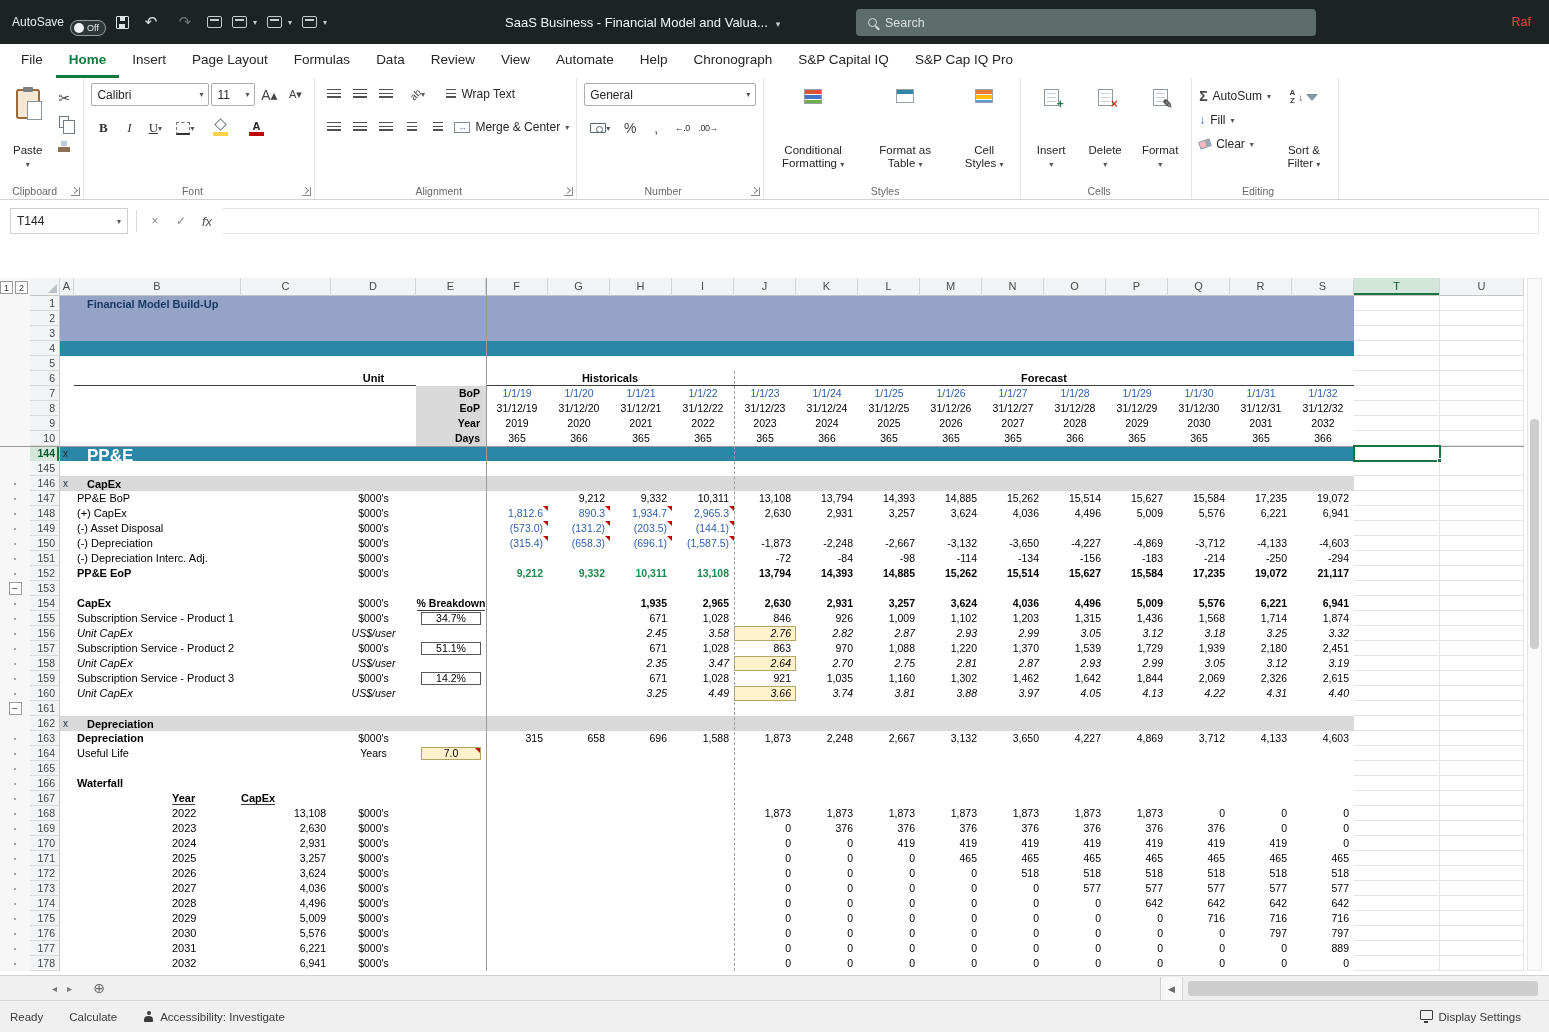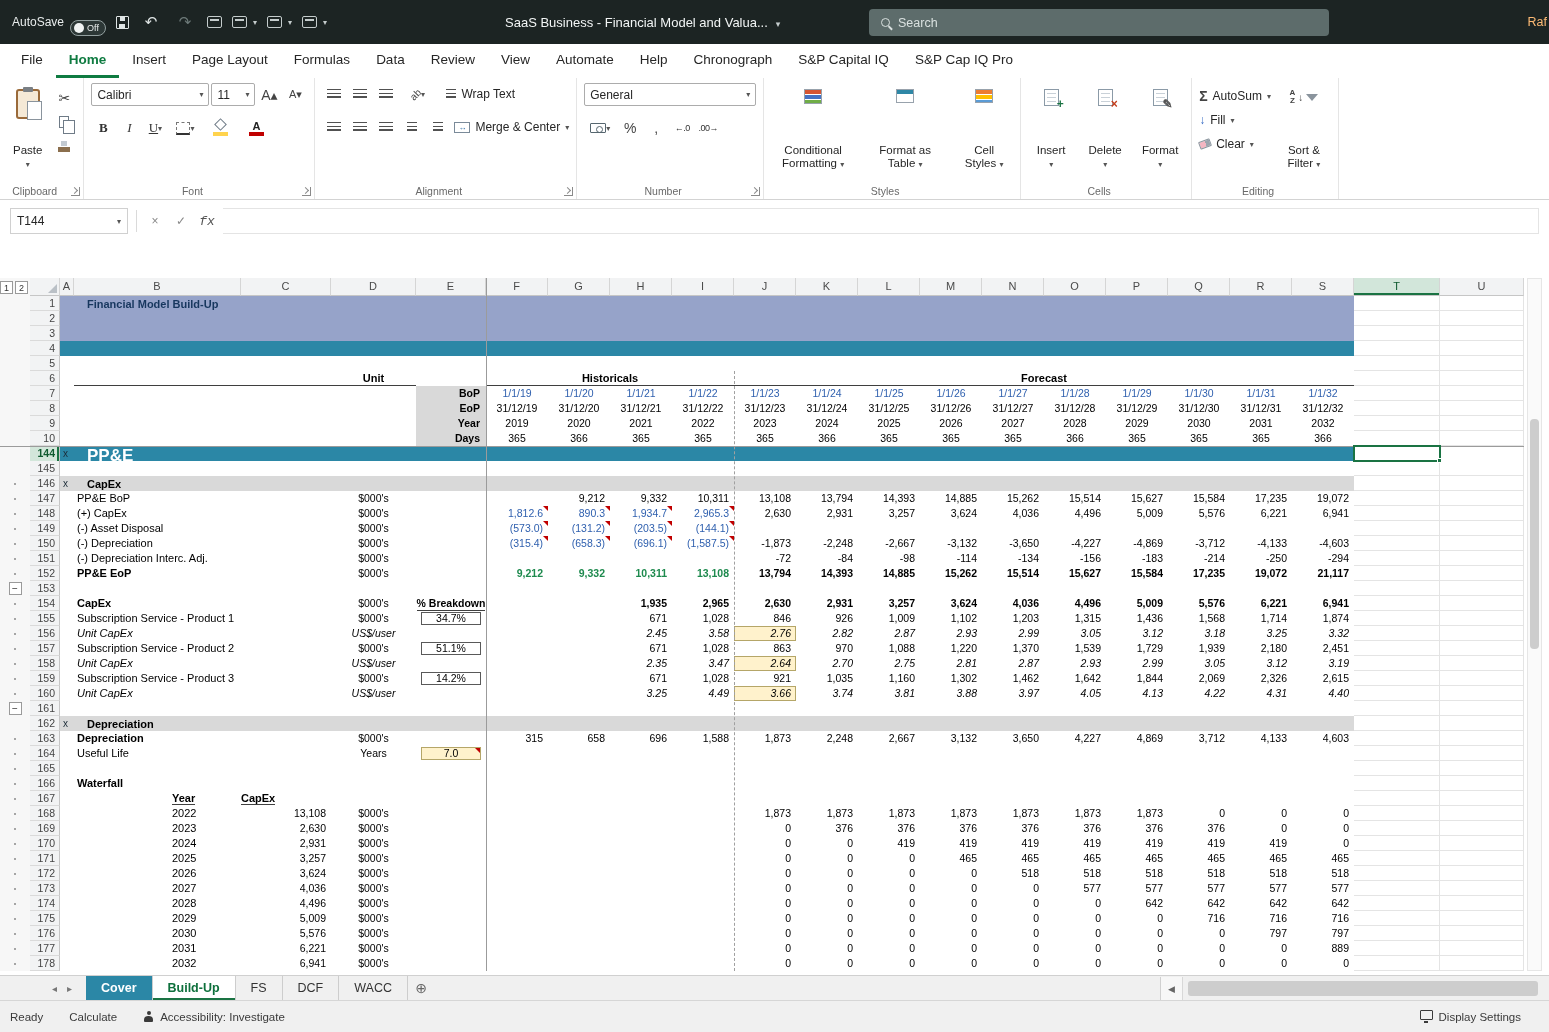--- a/index.html
+++ b/index.html
@@ -17,24 +17,24 @@
   .tb-ico { font-size:15px; color:#dfe5e5; width:24px; text-align:center; }
   .tb-ico.dim { color:#6d7a79; }
   .save-ico { width:13px; height:13px; border:1.5px solid #dfe5e5; border-radius:1px; position:relative; }
   .save-ico::before { content:''; position:absolute; top:0; left:3px; width:5px; height:4px; background:#dfe5e5; }
   .save-ico::after { content:''; position:absolute; bottom:0; left:2px; width:6px; height:4px; background:#dfe5e5; }
   .qat-ico { width:15px; height:12px; border:1.5px solid #c4cccc; border-radius:2px; position:relative; }
   .qat-ico::after { content:''; position:absolute; left:2px; top:2px; right:2px; height:2px; background:#c4cccc; }
   .chev-sm { font-size:8px; color:#c4cccc; margin-left:-4px; }
   .doc-title { position:absolute; left:505px; font-size:13px; color:#f2f5f5; white-space:nowrap; }
   .doc-title .chev-sm { margin-left:8px; font-size:9px; }
-  .search-pill { position:absolute; left:856px; top:9px; width:460px; height:27px; background:#5d6c6b; border-radius:4px; display:flex; align-items:center; gap:8px; padding-left:12px; font-size:12.5px; color:#d9e0df;margin-left:13px; }
+  .search-pill { position:absolute; left:856px; top:9px; width:460px; height:27px; background:#5d6c6b; border-radius:4px; display:flex; align-items:center; gap:8px; padding-left:12px; font-size:12.5px; color:#d9e0df; }
   .mag { width:9px; height:9px; border:1.5px solid #d9e0df; border-radius:50%; position:relative; }
   .mag::after { content:''; position:absolute; width:5px; height:1.5px; background:#d9e0df; transform:rotate(45deg); right:-4px; bottom:-2px; }
-  .tb-user { position:absolute; right:0; padding-right:2px; font-size:12.5px; color:#fdba74;padding-left:48px; }
+  .tb-user { position:absolute; right:16px; padding-right:2px; font-size:12.5px; color:#ef4444;padding-left:48px; }
 
   
   .ribbon-tabs { height:34px; background:#fff; display:flex; align-items:stretch; padding-left:8px; flex-shrink:0; }
   .rtab { padding:0 13px; font-size:13.5px; color:#262626; line-height:32px; white-space:nowrap; cursor:default; }
   .rtab.active { color:#0f7b41; font-weight:bold; border-bottom:3px solid #0f7b41; }
 
   
   .ribbon { height:122px; background:#fff; border-bottom:1px solid #d3d3d3; display:flex; flex-wrap:nowrap; overflow:hidden; flex-shrink:0; }
   .rgroup { position:relative; border-right:1px solid #e5e5e5; padding:5px 7px 20px 7px; flex-shrink:0; }
   .rgroup-label { position:absolute; bottom:2px; left:0; right:14px; text-align:center; font-size:10.5px; color:#696969; white-space:nowrap; }
@@ -79,21 +79,21 @@
   .ed-row { display:flex; align-items:center; gap:5px; height:22px; font-size:12px; color:#262626; white-space:nowrap; }
   .eraser { width:12px; height:8px; background:linear-gradient(105deg,#f4b6c2 55%,#9aa5ae 55%); border:1px solid #8a949d; transform:rotate(-20deg); border-radius:1px; }
   .az { font-size:8px; font-weight:bold; color:#444; line-height:8px; text-align:center; }
   .funnel { width:0; height:0; border-left:6px solid transparent; border-right:6px solid transparent; border-top:7px solid #8a949d; }
 
   
   .formula-bar { height:48px; background:#fff; display:flex; align-items:center; padding:8px 10px 14px; gap:6px; flex-shrink:0; }
   .name-box { width:118px; height:26px; border:1px solid #d0d0d0; display:flex; align-items:center; justify-content:space-between; padding:0 6px; font-size:12px; color:#262626; }
   .fb-divider { width:1px; height:22px; background:#dadada; margin:0 2px; }
   .fb-btn { font-size:12px; color:#8a8a8a; width:20px; text-align:center; }
-  .fb-btn.fx { color:#555; font-family:Liberation Mono, monospace; font-style:italic; font-size:13px; }
+  .fb-btn.fx { color:#555; font-family:Liberation Sans, sans-serif; font-style:italic; font-size:13px; }
   .formula-input { flex:1; height:26px; border:1px solid #e4e4e4; border-left:none; padding:4px 8px; font-size:12px; color:#262626; }
   .spacer30 { height:30px; background:#fff; flex-shrink:0; }
 
   
   .grid-wrap { position:relative; height:697px; background:#fff; flex-shrink:0; overflow:hidden; }
   .grid { position:relative; width:1524px; }
   .grow { display:grid; grid-template-columns:30px 30px 14px 167px 90px 85px 70px repeat(14,62px) 86px 84px; height:15px; }
   .colhead-row { height:18px; }
   .c { position:relative; font-size:11px; line-height:15px; overflow:hidden; white-space:nowrap; color:#000; background:#fff; }
   .num { text-align:right; padding-right:5px; font-size:10.5px; }
@@ -1459,27 +1459,20 @@
     <div class="vscroll">
         <div class="vthumb"></div>
       </div>
   </div>
 
   <div class="tabbar">
     <div class="tab-nav">
       <span>◂</span>
       <span>▸</span>
     </div>
-    <div style="display:flex;">
-        <div class="stab teal">Cover</div>
-        <div class="stab active">Build-Up</div>
-        <div class="stab">FS</div>
-        <div class="stab">DCF</div>
-        <div class="stab">WACC</div>
-      </div>
     <div class="newsheet">⊕</div>
     <div class="hscroll">
       <div class="hs-arrow">◀</div>
       <div class="hs-track">
           <div class="hs-thumb"></div>
         </div>
     </div>
   </div>
 
   <div class="statusbar">

